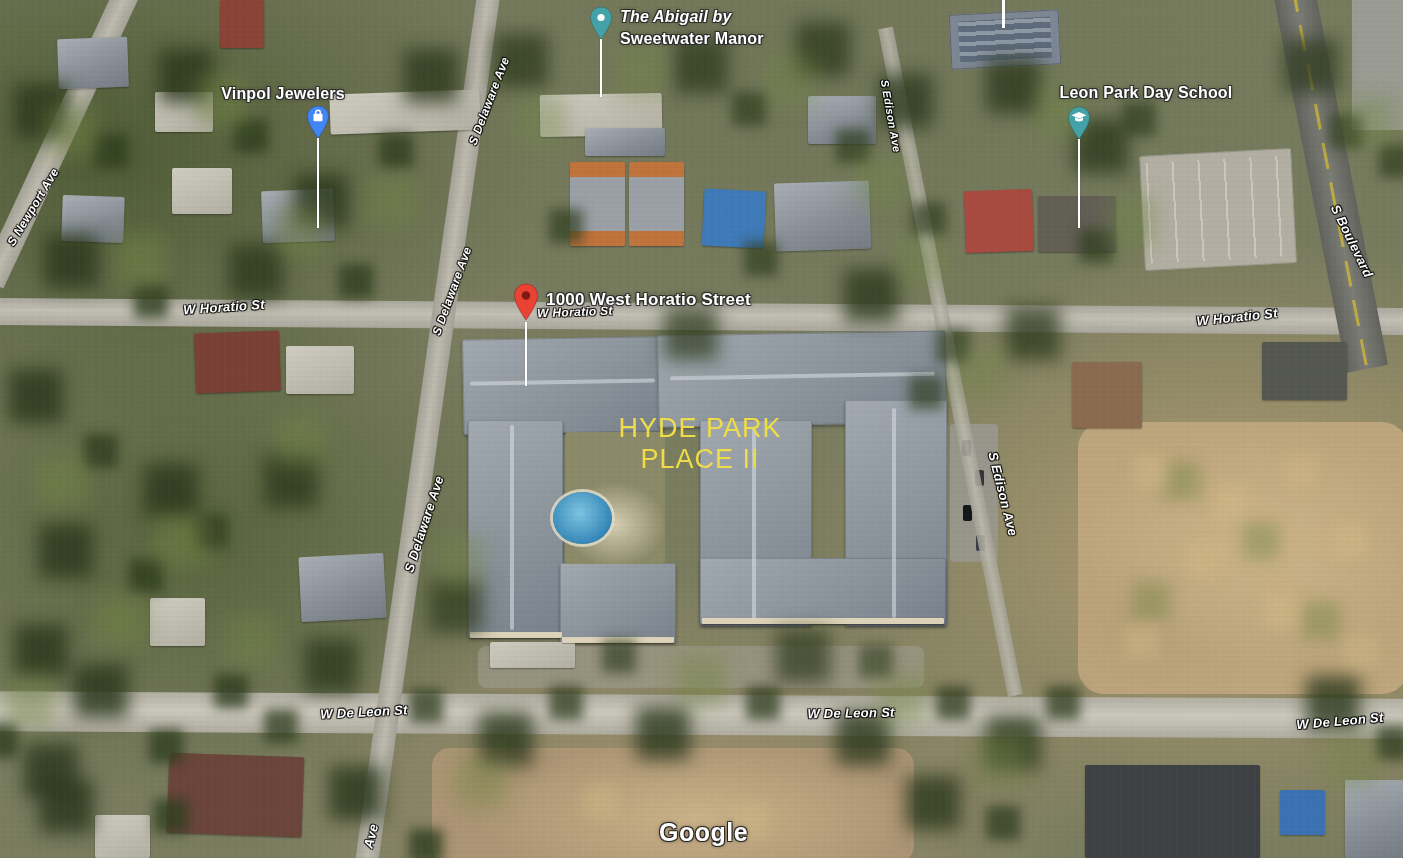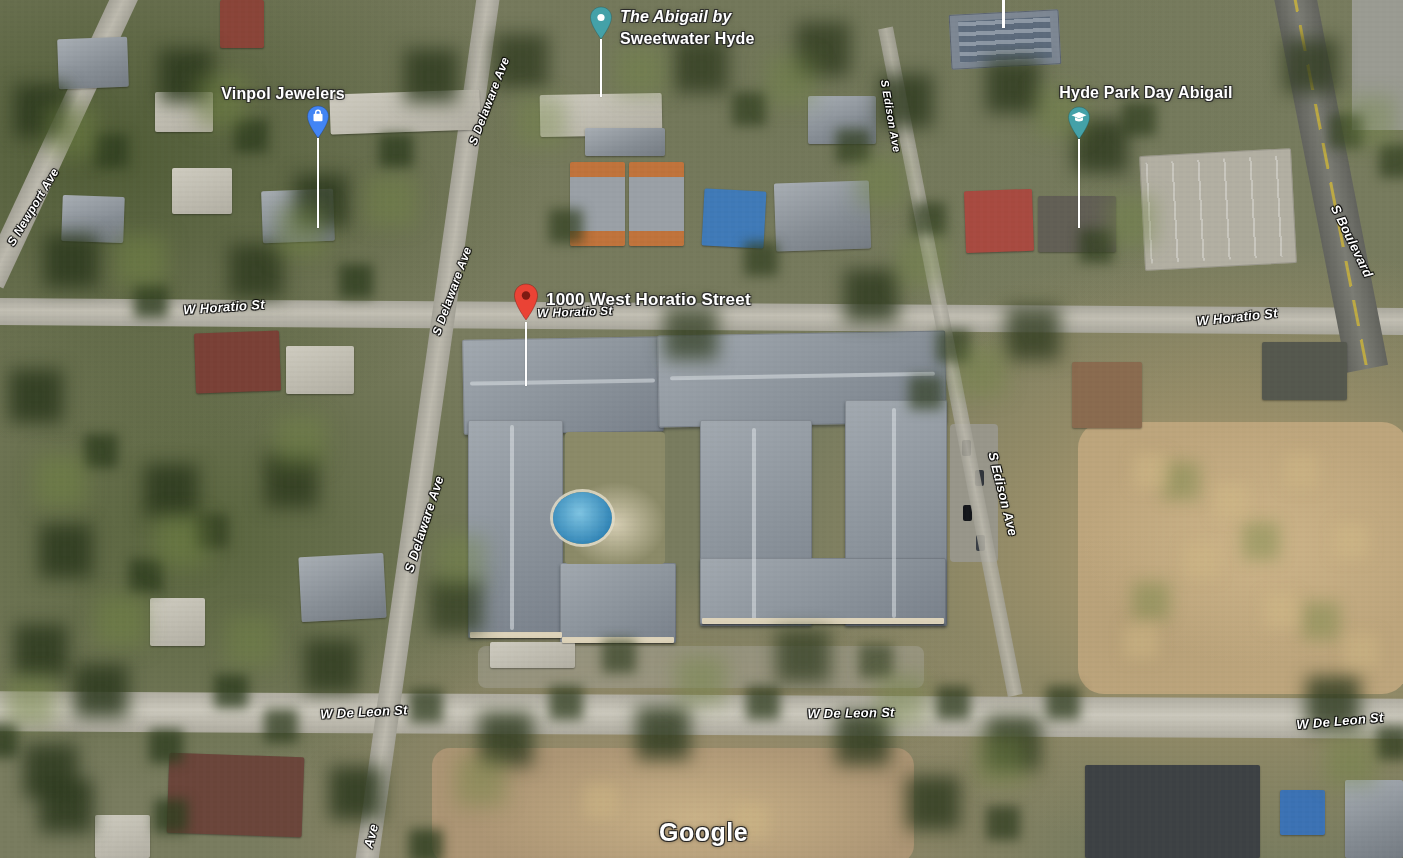--- a/index.html
+++ b/index.html
@@ -232,42 +232,46 @@
   <div class="street" style="left:1340px;top:721px;transform:translate(-50%,-50%) rotate(-5deg);">W De Leon St</div>
   <div class="street" style="left:489px;top:101px;font-size:12px;transform:translate(-50%,-50%) rotate(-69deg);">S Delaware Ave</div>
   <div class="street" style="left:452px;top:291px;font-size:12px;transform:translate(-50%,-50%) rotate(-70deg);">S Delaware Ave</div>
   <div class="street" style="left:424px;top:524px;transform:translate(-50%,-50%) rotate(-72deg);">S Delaware Ave</div>
   <div class="street" style="left:371px;top:836px;transform:translate(-50%,-50%) rotate(-76deg);">Ave</div>
   <div class="street" style="left:891px;top:116px;font-size:11px;transform:translate(-50%,-50%) rotate(80deg);">S Edison Ave</div>
   <div class="street" style="left:1003px;top:494px;transform:translate(-50%,-50%) rotate(76deg);">S Edison Ave</div>
   <div class="street" style="left:33px;top:207px;font-size:12px;transform:translate(-50%,-50%) rotate(-59deg);">S Newport Ave</div>
   <div class="street" style="left:1352px;top:241px;transform:translate(-50%,-50%) rotate(64deg);">S Boulevard</div>
 
+  <div class="area-label">
+    <div style="position:static;">HYDE PARK</div>
+    <div style="position:static;">PLACE II</div>
+  </div>
 
   <div class="poi-label" style="left:283px;top:85px;transform:translateX(-50%);">Vinpol Jewelers</div>
   <div class="stem" style="left:317px;top:138px;height:90px;"></div>
   <svg class="pin" style="left:305px;top:105px;" width="26" height="34" viewBox="0 0 24 34">
     <path d="M12 1 C6 1 1.5 5.6 1.5 11.5 C1.5 19.5 12 33 12 33 C12 33 22.5 19.5 22.5 11.5 C22.5 5.6 18 1 12 1 Z" fill="#4285F4" stroke="rgba(20,50,120,.35)"></path>
     <g>
       <path d="M9.7 9 V7.6 a2.3 2.3 0 0 1 4.6 0 V9" fill="none" stroke="#fff" stroke-width="1.4"></path>
       <rect x="7.5" y="8.8" width="9" height="7.4" rx="1" fill="#fff"></rect>
     </g>
   </svg>
 
   <div class="poi-label" style="left:620px;top:6px;line-height:22px;">
     <div style="position:static;font-style:italic;">The Abigail by</div>
-    <div style="position:static;">Sweetwater Hyde</div>
+    <div style="position:static;">Sweetwater Manor</div>
   </div>
   <div class="stem" style="left:600px;top:39px;height:58px;"></div>
   <svg class="pin" style="left:588px;top:6px;" width="26" height="34" viewBox="0 0 24 34">
     <path d="M12 1 C6 1 1.5 5.6 1.5 11.5 C1.5 19.5 12 33 12 33 C12 33 22.5 19.5 22.5 11.5 C22.5 5.6 18 1 12 1 Z" fill="#44A1A8" stroke="rgba(20,80,85,.35)"></path>
     <circle cx="12" cy="11.5" r="3.6" fill="#fff"></circle>
   </svg>
 
-  <div class="poi-label" style="left:1146px;top:84px;transform:translateX(-50%);">Hyde Park Day Abigail</div>
+  <div class="poi-label" style="left:1146px;top:84px;transform:translateX(-50%);">Leon Park Day School</div>
   <div class="stem" style="left:1078px;top:139px;height:89px;"></div>
   <svg class="pin" style="left:1066px;top:106px;" width="26" height="34" viewBox="0 0 24 34">
     <path d="M12 1 C6 1 1.5 5.6 1.5 11.5 C1.5 19.5 12 33 12 33 C12 33 22.5 19.5 22.5 11.5 C22.5 5.6 18 1 12 1 Z" fill="#44A1A8" stroke="rgba(20,80,85,.35)"></path>
     <g>
       <polygon points="12,6 19.5,9.3 12,12.6 4.5,9.3" fill="#fff"></polygon>
       <path d="M8 11.2 v2.6 c0 .9 2 1.6 4 1.6 s4 -.7 4 -1.6 v-2.6 l-4 1.8 z" fill="#fff"></path>
     </g>
   </svg>
 
   <div class="poi-label" style="left:546px;top:290px;font-size:17px;">1000 West Horatio Street</div>

